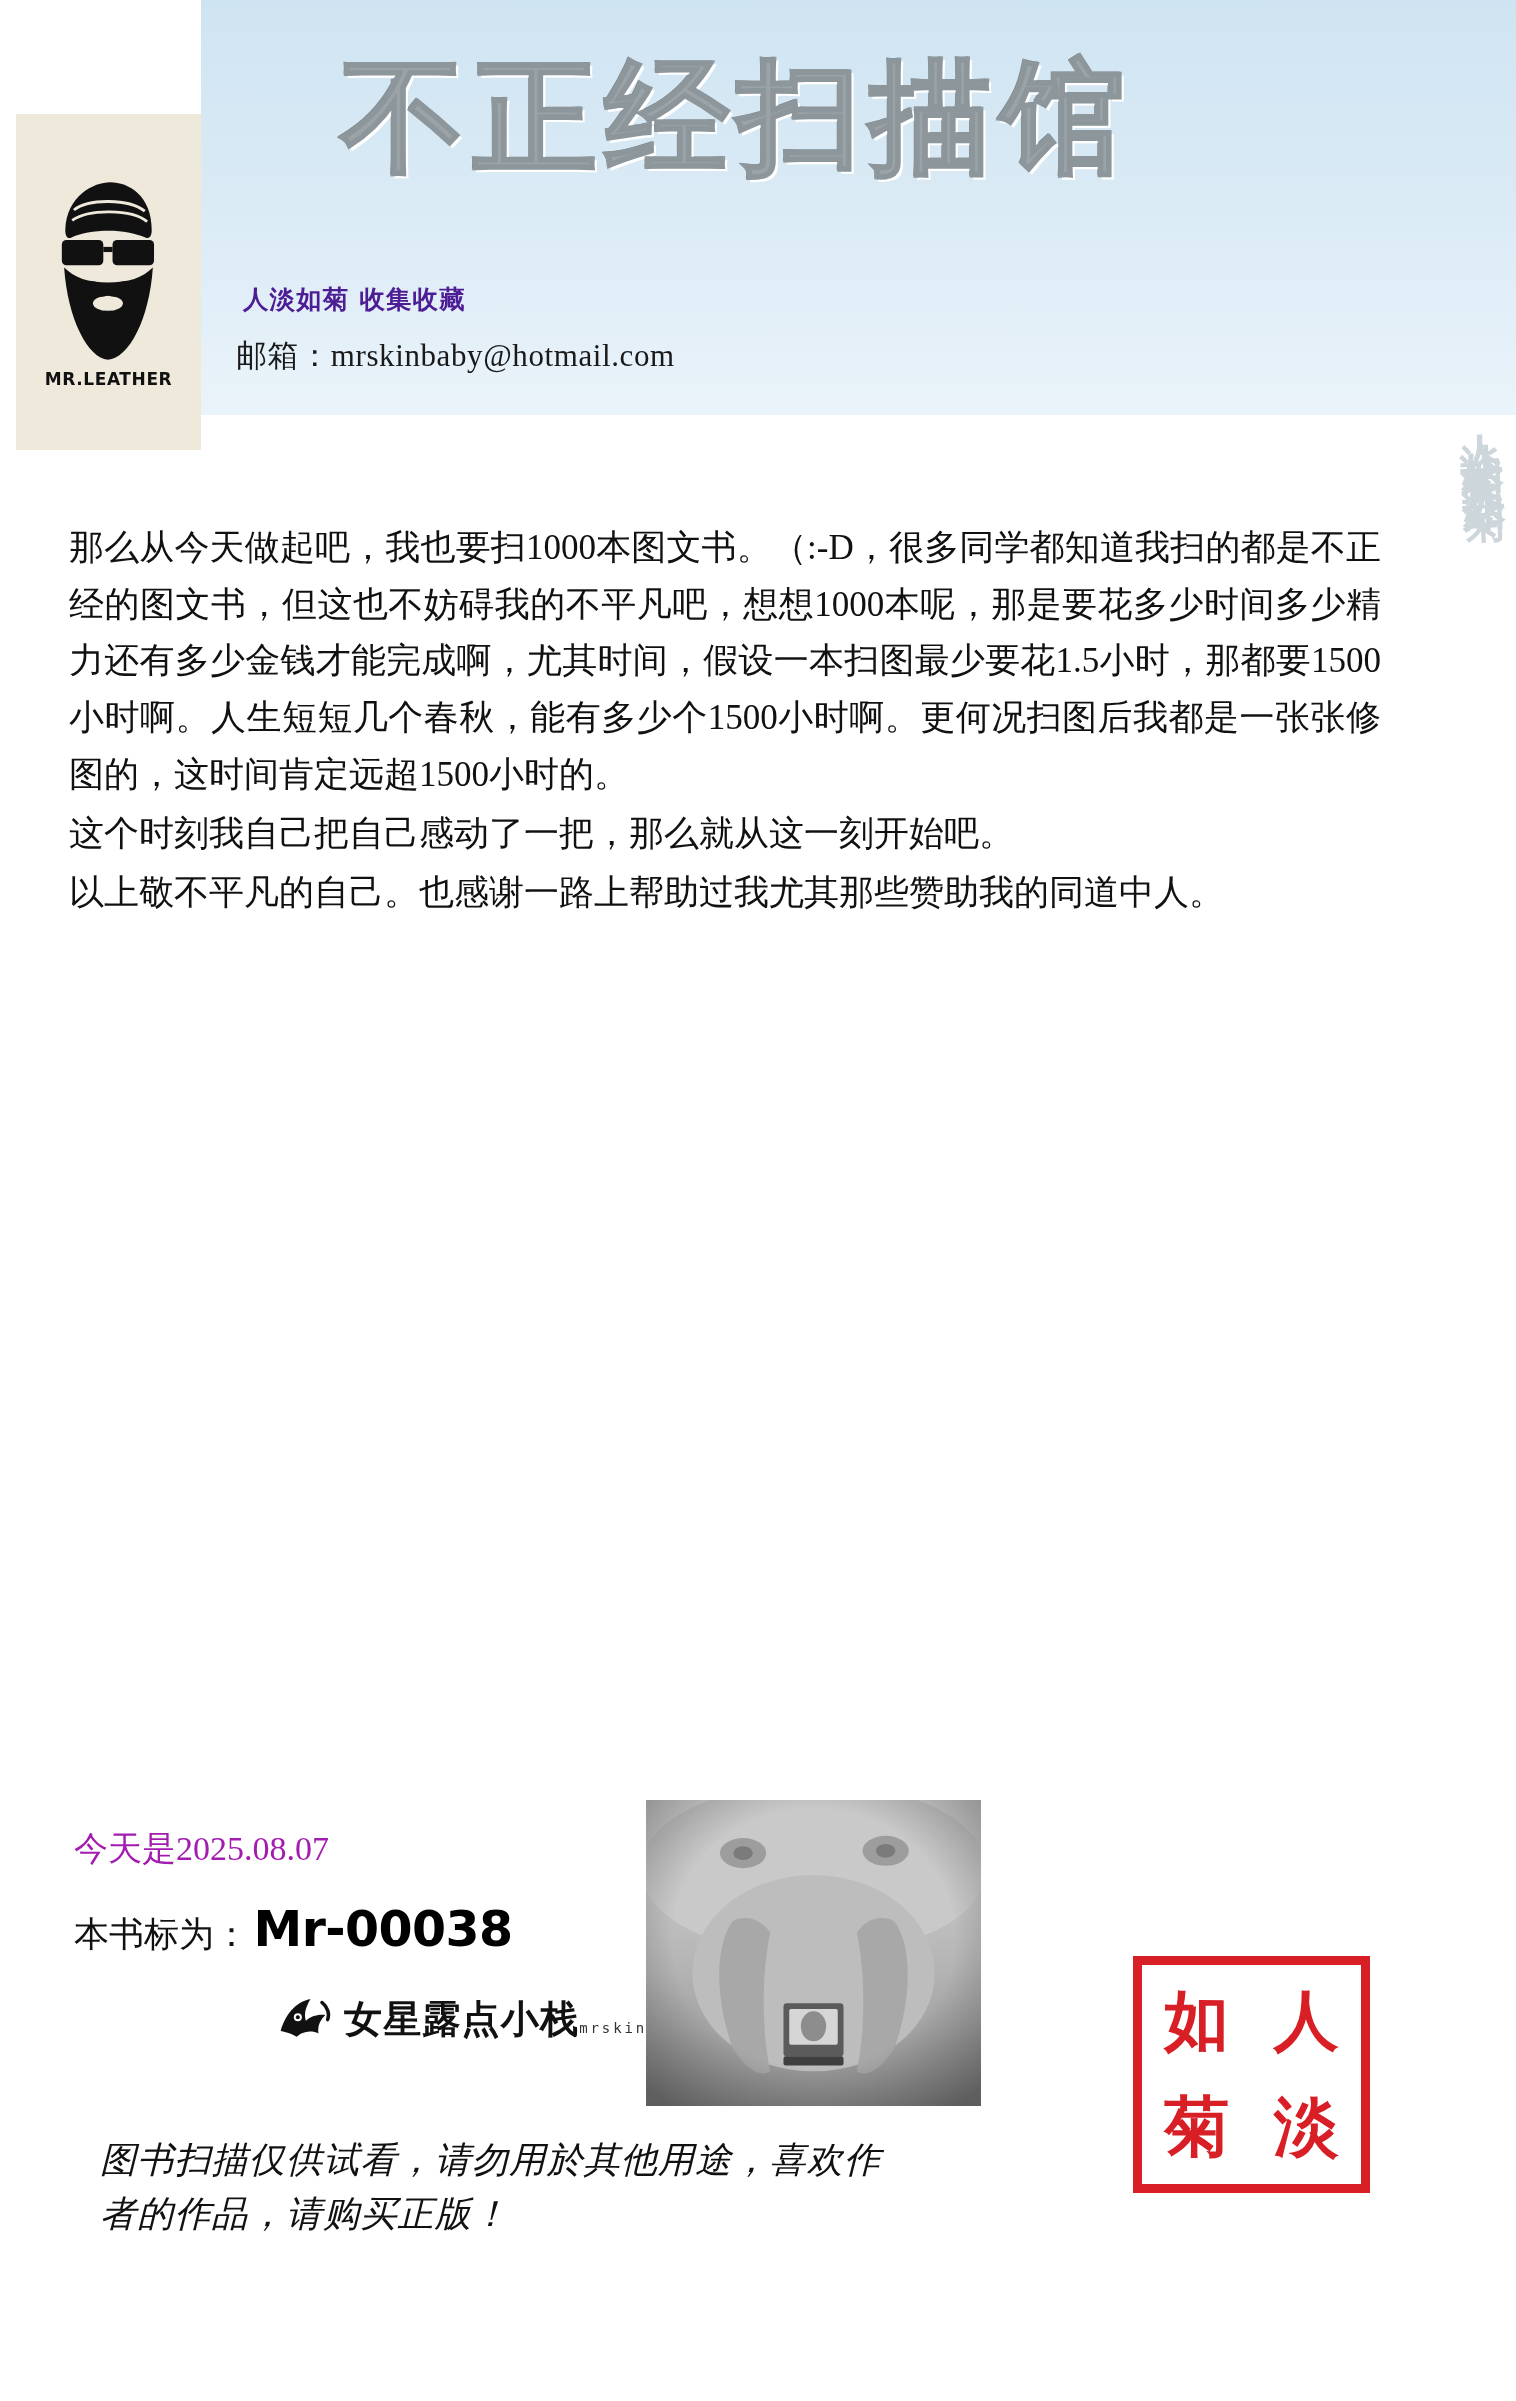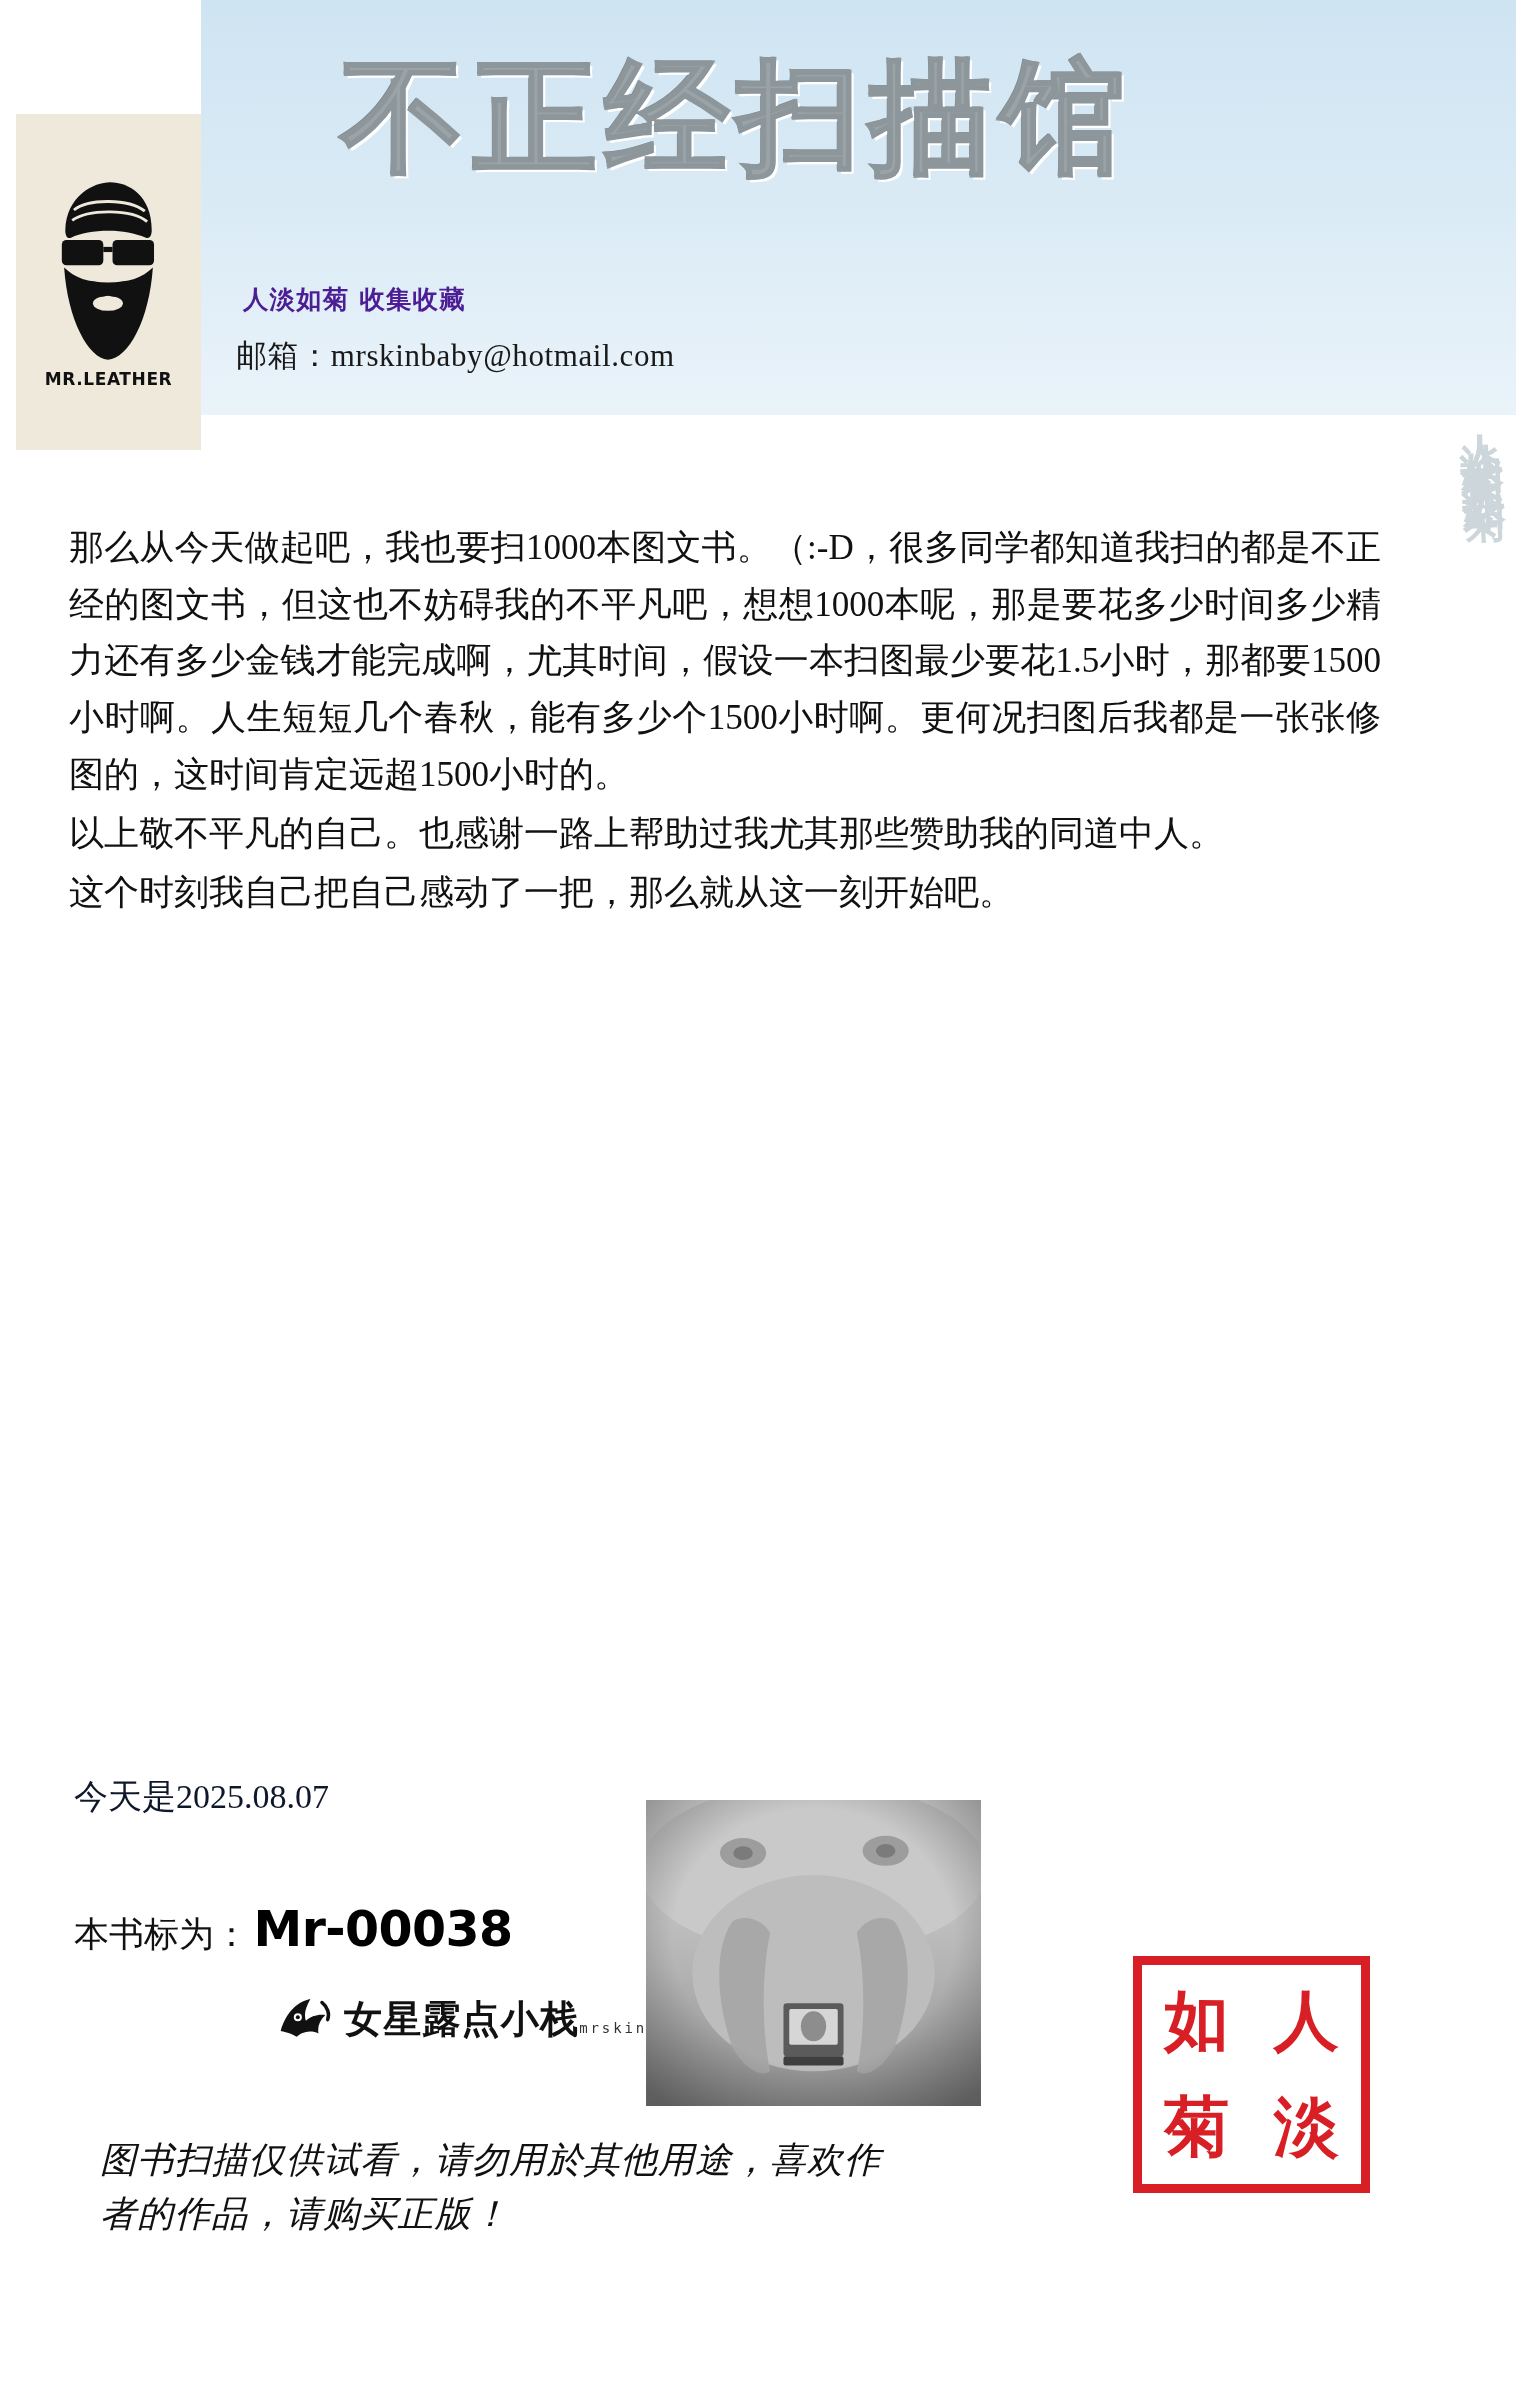--- a/index.html
+++ b/index.html
@@ -130,24 +130,24 @@
   .inline-small {
     font-size: 20px;
     font-family: "DejaVu Sans", sans-serif;
     vertical-align: 1.2px;
   }
 
   
   .today-line {
     position: absolute;
     left: 74px;
-    top: 1774px;
+    top: 1826px;
     font-family: "Liberation Serif", serif;
     font-size: 34px;
-    color: #0f172a;
+    color: #a21caf;
     white-space: nowrap;
   }
   .book-code-line {
     position: absolute;
     left: 74px;
     top: 1901px;
     display: flex;
     align-items: baseline;
     white-space: nowrap;
   }
@@ -285,22 +285,22 @@
 
   <div class="banner-title">不正经扫描馆</div>
   <div class="banner-sub">人淡如菊 收集收藏</div>
   <div class="banner-email">邮箱：mrskinbaby@hotmail.com</div>
 </div>
 
 <div class="side-vertical">人淡如菊人淡如菊</div>
 
 <div class="body-text">
   <p>那么从今天做起吧，我也要扫1000本图文书。（:-D，很多同学都知道我扫的都是不正经的图文书，但这也不妨碍我的不平凡吧，想想1000本呢，那是要花多少时间多少精力还有多少金钱才能完成啊，尤其时间，假设一本扫图最少要花1.5小时，那都要1500小时啊。人生短短几个春秋，能有多少个1500小时啊。更何况扫图后我都是一张张修图的，这时间肯定远超1500小时的。</p>
+  <p>这个时刻我自己把自己感动了一把，那么就从这一刻开始吧。</p>
   <p>以上敬不平凡的自己。也感谢一路上帮助过我尤其那些赞助我的同道中人。</p>
-  <p>这个时刻我自己把自己感动了一把，那么就从这一刻开始吧。</p>
 </div>
 
 <div class="today-line">今天是2025.08.07</div>
 
 <div class="book-code-line">
   <span class="book-code-label">本书标为：</span>
   <span class="book-code-value">Mr-00038</span>
 </div>
 
 <div class="site-badge">

